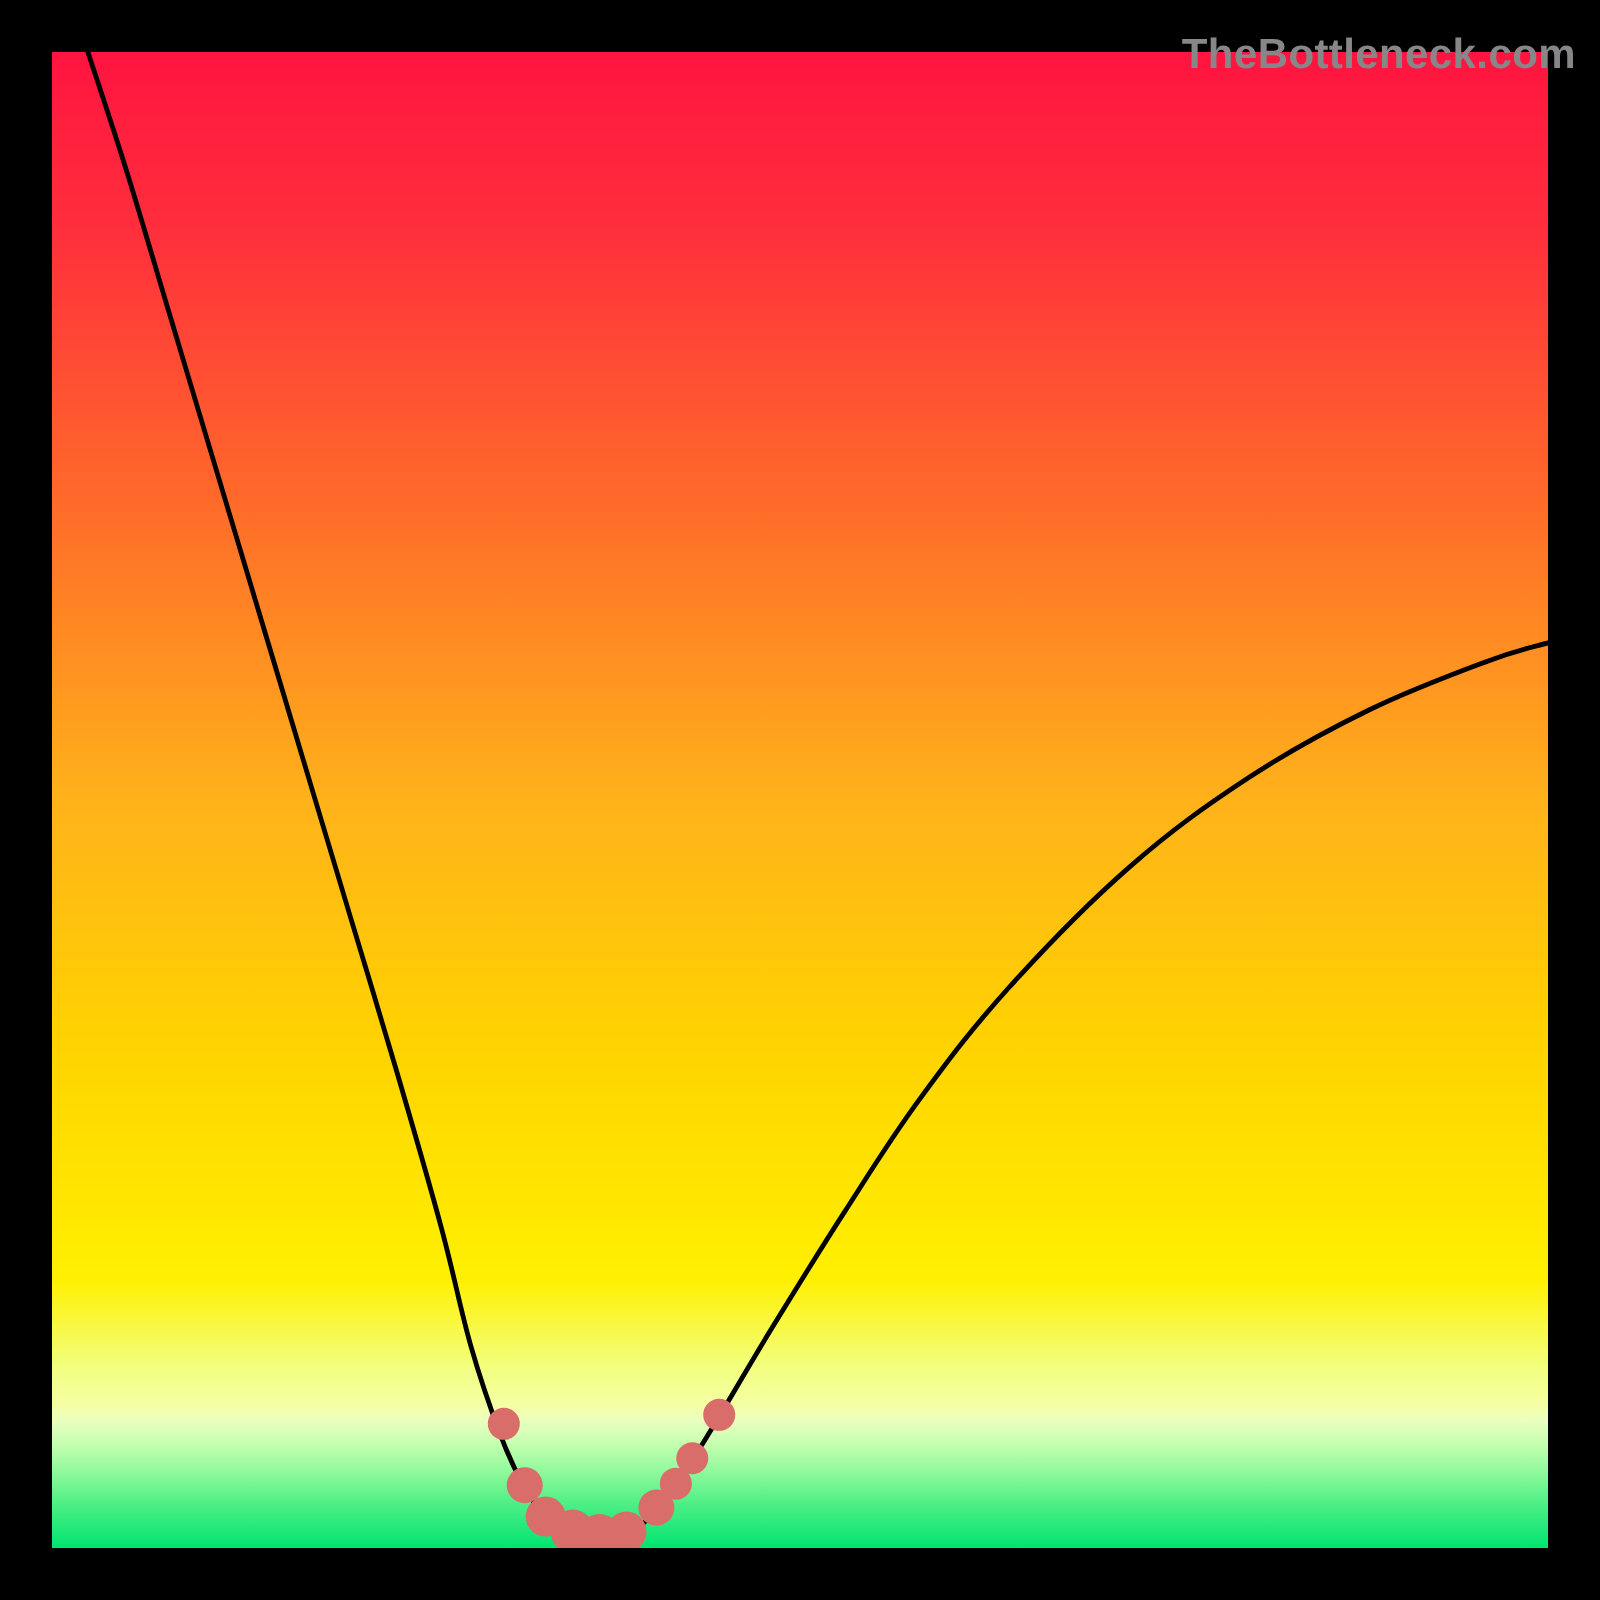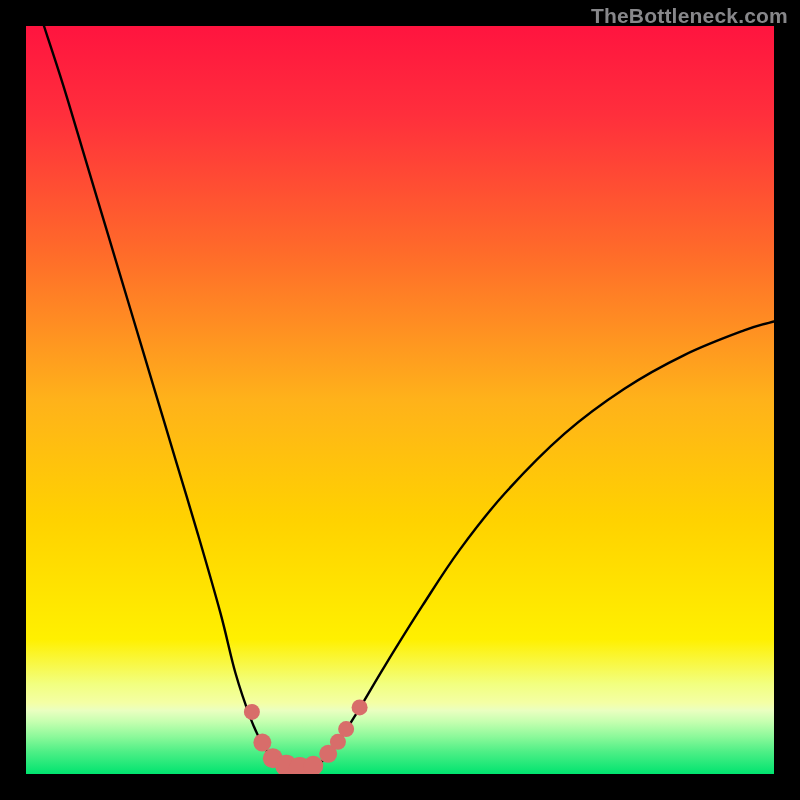--- a/index.html
+++ b/index.html
@@ -35,21 +35,21 @@
   }
   .curve {
     position: absolute;
     left: 0;
     top: 0;
     width: 748px;
     height: 748px;
   }
   .watermark {
     position: absolute;
-    top: 4px;
+    top: 16px;
     right: 12px;
     font: 600 21px "Segoe UI", Arial, sans-serif;
     color: #87878a;
     letter-spacing: 0.2px;
   }
 </style>
 </head>
 <body>
 
 <div class="frame">

